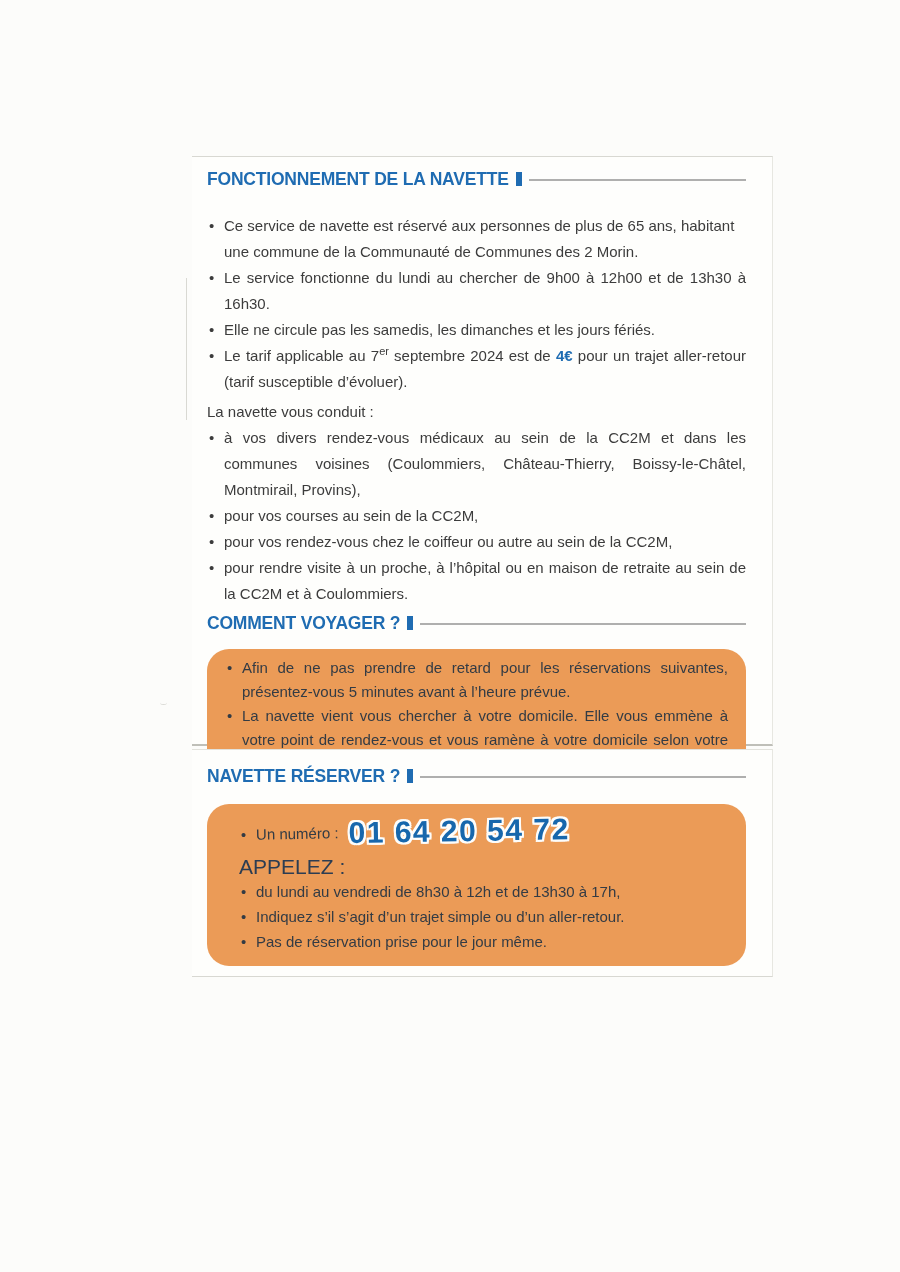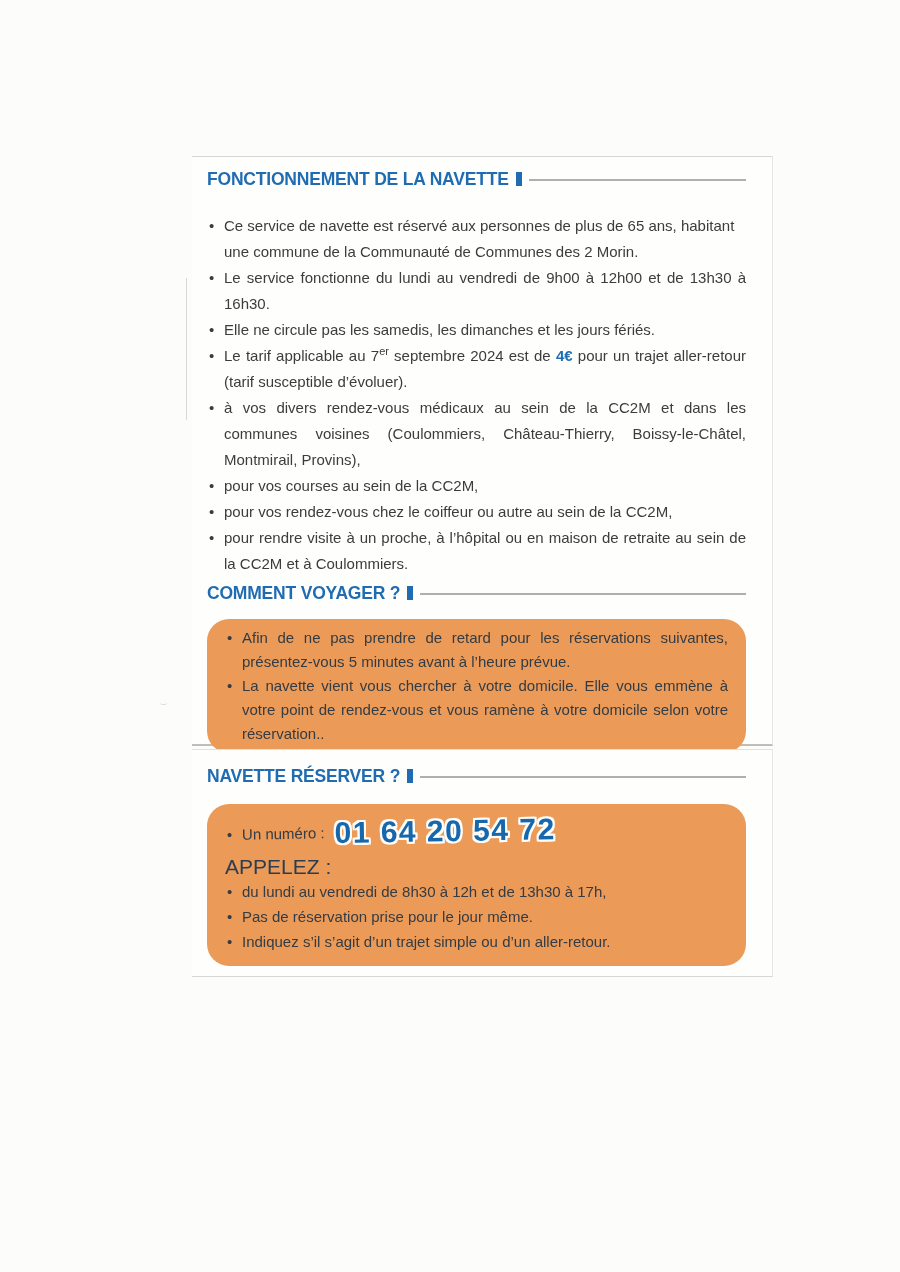--- a/index.html
+++ b/index.html
@@ -45,21 +45,21 @@
   .intro { margin:4px 0 0 0; font-size:15px; line-height:26px; }
   sup.er { font-size:11px; vertical-align:super; line-height:0; }
   .price { font-weight:bold; color:#1e6cb2; }
   
   .orange-box {
     background:#eb9b57; border-radius:22px; color:#333b44;
     margin-top:16px; padding:7px 18px; font-size:15px; line-height:24px;
   }
   .orange-box ul.bullets { margin:0; line-height:24px; }
   .orange-box ul.bullets li::before { color:#333b44; }
-  .box-reserver { margin-top:18px; padding:12px 18px; }
+  .box-reserver { margin-top:18px; padding:12px 32px; }
   .numero-row {
     display:flex; align-items:center; gap:10px; height:38px;
     transform:rotate(-1deg); transform-origin:left center;
   }
   .numero-label { position:relative; padding-left:17px; font-size:15px; }
   .numero-label::before { content:"•"; position:absolute; left:2px; top:0; }
   .numero-big {
     font-size:30px; font-weight:bold; color:#1767ac; letter-spacing:1.5px;
     text-shadow:
       -2px -2px 0 #fdfdfb, 2px -2px 0 #fdfdfb, -2px 2px 0 #fdfdfb, 2px 2px 0 #fdfdfb,
@@ -88,25 +88,26 @@
   <div class="card card-1">
 
     <div class="section-title">
       <span>FONCTIONNEMENT DE LA NAVETTE</span>
       <span class="bar"></span>
       <span class="rule"></span>
     </div>
 
     <ul class="bullets">
       <li>Ce service de navette est réservé aux personnes de plus de 65 ans, habitant une commune de la Communauté de Communes des 2 Morin.</li>
-      <li class="justify">Le service fonctionne du lundi au vendredi de 9h00 à 12h00 et de 13h30 à 16h30.</li>
+      <li class="justify">Le service fonctionne du lundi au chercher de 9h00 à 12h00 et de 13h30 à 16h30.</li>
       <li>Elle ne circule pas les samedis, les dimanches et les jours fériés.</li>
       <li class="justify"><span>Le tarif applicable au 7</span><sup class="er">er</sup><span> septembre 2024 est de </span><span class="price">4€</span><span> pour un trajet aller-retour (tarif susceptible d’évoluer).</span></li>
     </ul>
 
+    <p class="intro">La navette vous conduit :</p>
 
     <ul class="bullets" style="margin-top:0;">
       <li class="justify">à vos divers rendez-vous médicaux au sein de la CC2M et dans les communes voisines (Coulommiers, Château-Thierry, Boissy-le-Châtel, Montmirail, Provins),</li>
       <li>pour vos courses au sein de la CC2M,</li>
       <li>pour vos rendez-vous chez le coiffeur ou autre au sein de la CC2M,</li>
       <li class="justify">pour rendre visite à un proche, à l’hôpital ou en maison de retraite au sein de la CC2M et à Coulommiers.</li>
     </ul>
 
     <div class="section-title" style="margin-top:6px;">
       <span>COMMENT VOYAGER ?</span>
@@ -132,20 +133,20 @@
     </div>
 
     <div class="orange-box box-reserver">
       <div class="numero-row">
         <span class="numero-label">Un numéro :</span>
         <span class="numero-big">01 64 20 54 72</span>
       </div>
       <div class="appelez">APPELEZ :</div>
       <ul class="bullets">
         <li>du lundi au vendredi de 8h30 à 12h et de 13h30 à 17h,</li>
+        <li>Indiquez s’il s’agit d’un trajet simple ou d’un aller-retour.</li>
         <li>Pas de réservation prise pour le jour même.</li>
-        <li>Indiquez s’il s’agit d’un trajet simple ou d’un aller-retour.</li>
       </ul>
     </div>
 
   </div>
 
 </div>
 
 </body></html>

